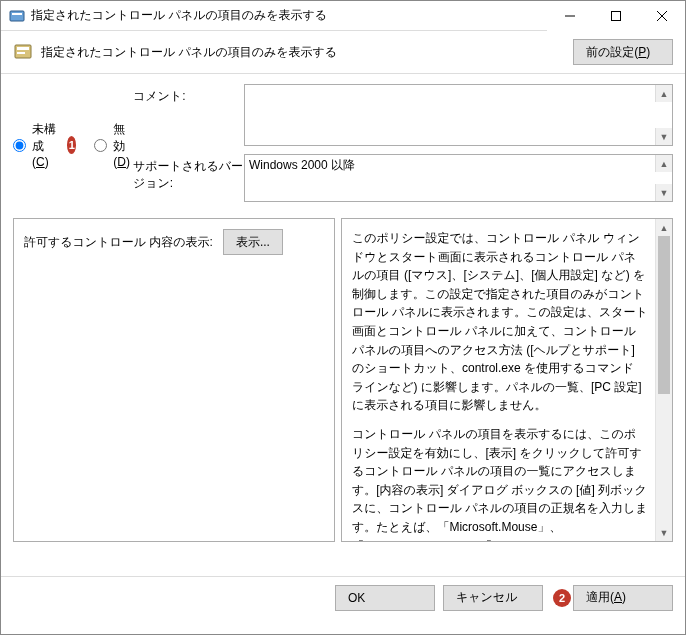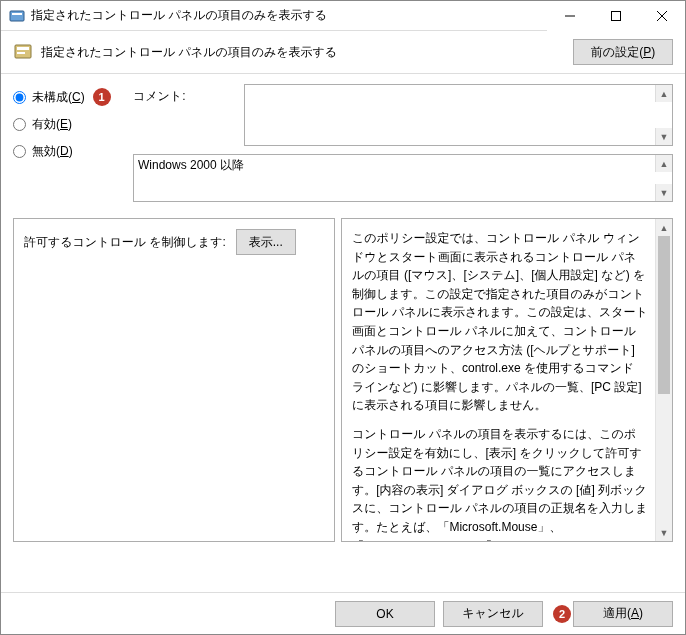--- a/index.html
+++ b/index.html
@@ -5,24 +5,24 @@
 *{box-sizing:border-box;margin:0;padding:0;font-family:"Yu Gothic UI","Meiryo",sans-serif;font-size:12px;color:#000}
 body{width:686px;height:635px;background:#fff;border:1px solid #888;position:relative;overflow:hidden}
 .titlebar{height:30px;display:flex;align-items:center;padding:0 0 0 8px;border-bottom:1px solid #ddd}
 .titlebar .icon{width:16px;height:16px;display:inline-flex;align-items:center;justify-content:center;margin-right:6px}
 .titlebar .title{flex:1}
 .win-btn{width:46px;height:30px;display:flex;align-items:center;justify-content:center;background:#fff}
 .header{padding:8px 12px;border-bottom:1px solid #ddd;display:flex;align-items:center}
 .header .icon{width:20px;height:20px;margin-right:8px}
 .header .subtitle{flex:1;font-size:12px}
 .nav-btns{display:flex;gap:8px;margin-left:auto}
-.btn{min-width:100px;height:26px;border:1px solid #adadad;background:#e1e1e1;display:inline-flex;align-items:center;justify-content:center;padding:0 12px;cursor:pointer;white-space:nowrap}
+.btn{min-width:100px;height:26px;border:1px solid #adadad;background:#e1e1e1;display:inline-flex;align-items:center;justify-content:flex-start;padding:0 12px;cursor:pointer;white-space:nowrap}
 .btn.disabled{color:#888;background:#efefef;cursor:default}
 .main-top{display:flex;padding:10px 12px 4px 12px}
-.radio-col{width:120px;display:flex;flex-direction:column;gap:10px;padding-top:4px;position:relative}
+.radio-col{width:120px;display:flex;gap:18px;padding-top:4px;position:relative}
 .radio-row{display:flex;align-items:center;gap:6px}
 .radio-row input{margin:0}
 .badge{display:inline-flex;align-items:center;justify-content:center;width:18px;height:18px;border-radius:50%;background:#c0392b;color:#fff;font-weight:bold;font-size:11px;margin-left:2px}
 .fields-col{flex:1;display:flex;flex-direction:column;gap:8px}
 .field-row{display:flex;align-items:flex-start;gap:1px}
 .field-row label{width:110px;padding-top:4px;text-align:left}
 .textbox{flex:1;border:1px solid #adadad;background:#fff;padding:2px 4px;position:relative}
 .textbox.comment{height:62px}
 .textbox.ver{height:48px}
 .scroll-arrow{position:absolute;right:0;width:17px;height:17px;background:#f0f0f0;display:flex;align-items:center;justify-content:center;color:#666;font-size:9px;border-left:1px solid #ddd}
@@ -35,21 +35,21 @@
 .panel{border:1px solid #adadad;background:#fff;padding:10px;overflow:hidden;position:relative}
 .panel.left{width:322px}
 .panel.right{flex:1}
 .opt-row{display:flex;align-items:center;gap:10px}
 .help-text{font-size:12px;line-height:1.55;padding-right:14px}
 .help-text p{margin-bottom:10px}
 .scrollbar-v{position:absolute;right:0;top:0;bottom:0;width:17px;background:#f0f0f0;border-left:1px solid #e3e3e3;display:flex;flex-direction:col;flex-direction:column}
 .scrollbar-v .arr{height:17px;display:flex;align-items:center;justify-content:center;color:#666;font-size:9px}
 .scrollbar-v .track{flex:1;position:relative}
 .scrollbar-v .thumb{position:absolute;left:2px;right:2px;top:0;height:55%;background:#c1c1c1}
-.footer{position:absolute;bottom:0;left:0;right:0;height:42px;display:flex;align-items:center;justify-content:flex-end;gap:8px;padding:0 12px;border-top:1px solid #ddd}
+.footer{position:absolute;bottom:16px;left:0;right:0;height:42px;display:flex;align-items:center;justify-content:flex-end;gap:8px;padding:0 12px;border-top:1px solid #ddd}
 .apply-wrap{display:flex;align-items:center;gap:2px}
 u{text-decoration:underline}
 svg{display:block}
 </style>
 </head>
 <body>
 
 <div class="titlebar">
   <span class="icon">
     <svg width="16" height="16" viewBox="0 0 16 16">
@@ -94,53 +94,50 @@
 
 <div class="main-top">
   <div class="radio-col">
     <label class="radio-row">
       <input type="radio" name="cfg" checked="" style="">
       <span>未構成(<u>C</u>)</span>
       <span class="badge">1</span>
     </label>
     <label class="radio-row">
       <input type="radio" name="cfg" style="">
-      <span>有効(<u>E</u>)</span>
-    </label>
-    <label class="radio-row">
-      <input type="radio" name="cfg" style="">
       <span>無効(<u>D</u>)</span>
     </label>
   </div>
   <div class="fields-col">
     <div class="field-row">
       <label>コメント:</label>
       <div class="textbox comment">
         <span></span>
         <div class="scroll-arrow up">▲</div>
         <div class="scroll-arrow down">▼</div>
       </div>
     </div>
     <div class="field-row">
+      <label>サポートされるバージョン:</label>
       <div class="textbox ver">
         <span>Windows 2000 以降</span>
         <div class="scroll-arrow up">▲</div>
         <div class="scroll-arrow down">▼</div>
       </div>
     </div>
   </div>
 </div>
 
 <div class="mid-labels">
 </div>
 
 <div class="panels">
   <div class="panel left">
     <div class="opt-row">
-      <span>許可するコントロール を制御します:</span>
+      <span>許可するコントロール 内容の表示:</span>
       <button class="btn" style="min-width:60px">表示...</button>
     </div>
   </div>
   <div class="panel right">
     <div class="help-text">
       <p>このポリシー設定では、コントロール パネル ウィンドウとスタート画面に表示されるコントロール パネルの項目 ([マウス]、[システム]、[個人用設定] など) を制御します。この設定で指定された項目のみがコントロール パネルに表示されます。この設定は、スタート画面とコントロール パネルに加えて、コントロール パネルの項目へのアクセス方法 ([ヘルプとサポート] のショートカット、control.exe を使用するコマンド ラインなど) に影響します。パネルの一覧、[PC 設定] に表示される項目に影響しません。</p>
       <p>コントロール パネルの項目を表示するには、このポリシー設定を有効にし、[表示] をクリックして許可するコントロール パネルの項目の一覧にアクセスします。[内容の表示] ダイアログ ボックスの [値] 列ボックスに、コントロール パネルの項目の正規名を入力します。たとえば、「Microsoft.Mouse」、「Microsoft.System」、「Microsoft.Personalization」と入力します。</p>
 
     </div>
     <div class="scrollbar-v">

